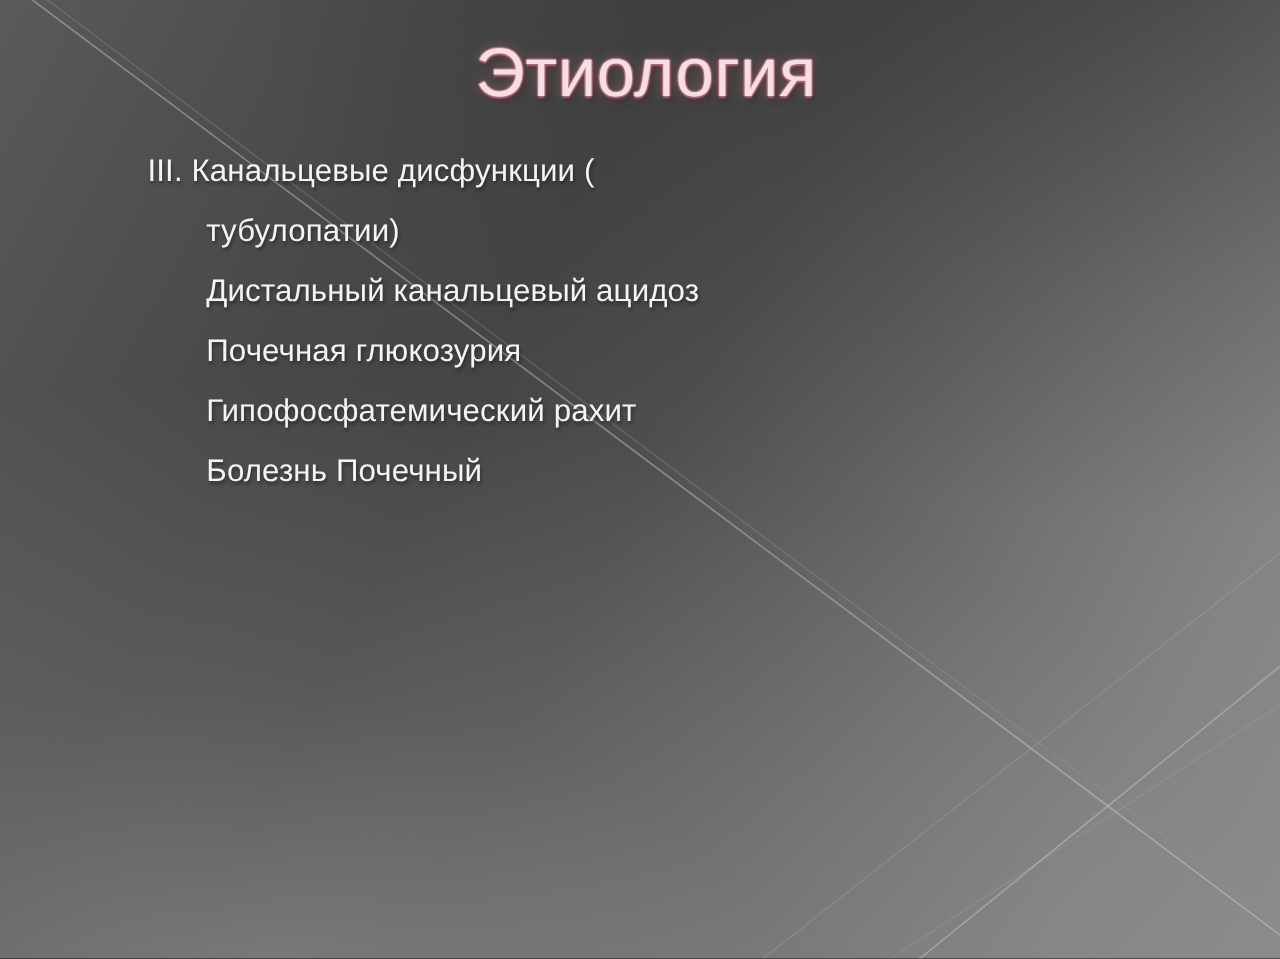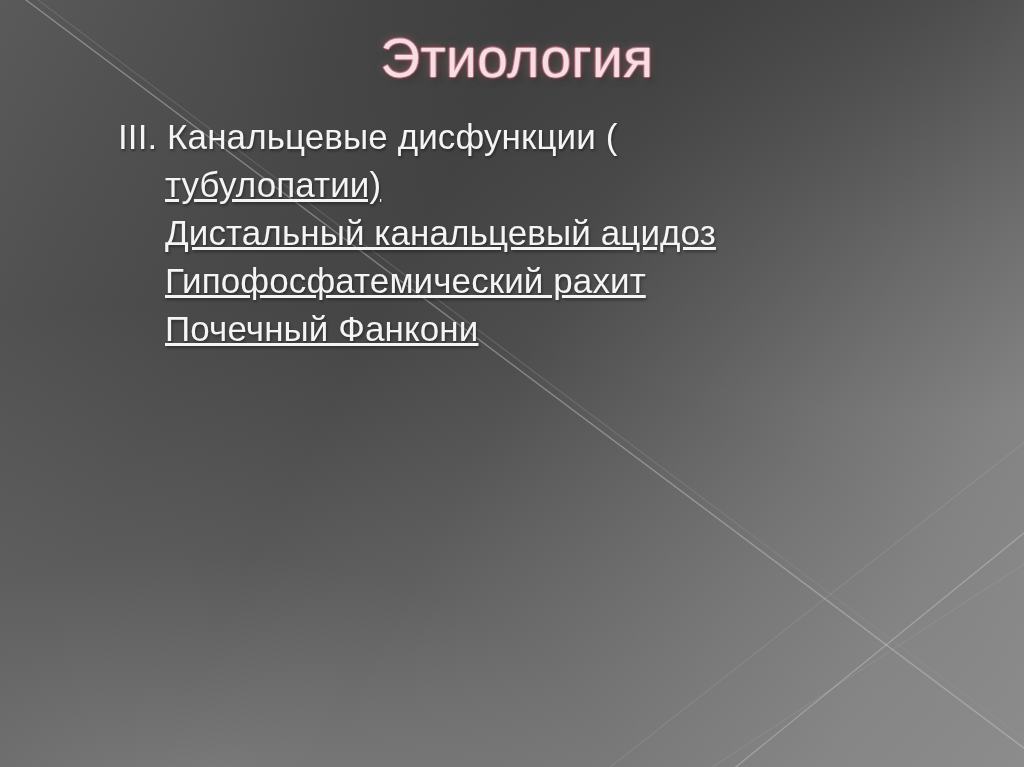--- a/index.html
+++ b/index.html
@@ -72,32 +72,31 @@
 
   
   .body-block {
     position: absolute;
     left: 118px;
     top: 113px;
     width: 790px;
   }
 
   .body-line {
-    font-size: 35px;
+    font-size: 25px;
     line-height: 48px;
     font-weight: 400;
     color: #f4f4f4;
     letter-spacing: 0.1px;
     white-space: pre;
     text-shadow: 1px 2px 3px rgba(0,0,0,0.40);
   }
 
   .body-line.indented {
     padding-left: 47px;
-    text-decoration: underline;
   }
 </style>
 </head>
 <body>
 
 <div class="slide">
 
   <div class="bg-wash"></div>
 
   <div class="bg-lines">
@@ -112,17 +111,18 @@
       <line x1="600" y1="775" x2="1040" y2="430" stroke="#cccccc" stroke-opacity="0.20" stroke-width="1"></line>
     </svg>
   </div>
 
   <div class="title">Этиология</div>
 
   <div class="body-block">
     <div class="body-line">III. Канальцевые дисфункции (</div>
     <div class="body-line indented">тубулопатии)</div>
     <div class="body-line indented">Дистальный канальцевый ацидоз</div>
+    <div class="body-line indented">Почечная глюкозурия</div>
     <div class="body-line indented">Гипофосфатемический рахит</div>
-    <div class="body-line indented">Почечный Фанкони</div>
+    <div class="body-line indented">Болезнь Почечный</div>
   </div>
 
 </div>
 
 </body></html>

